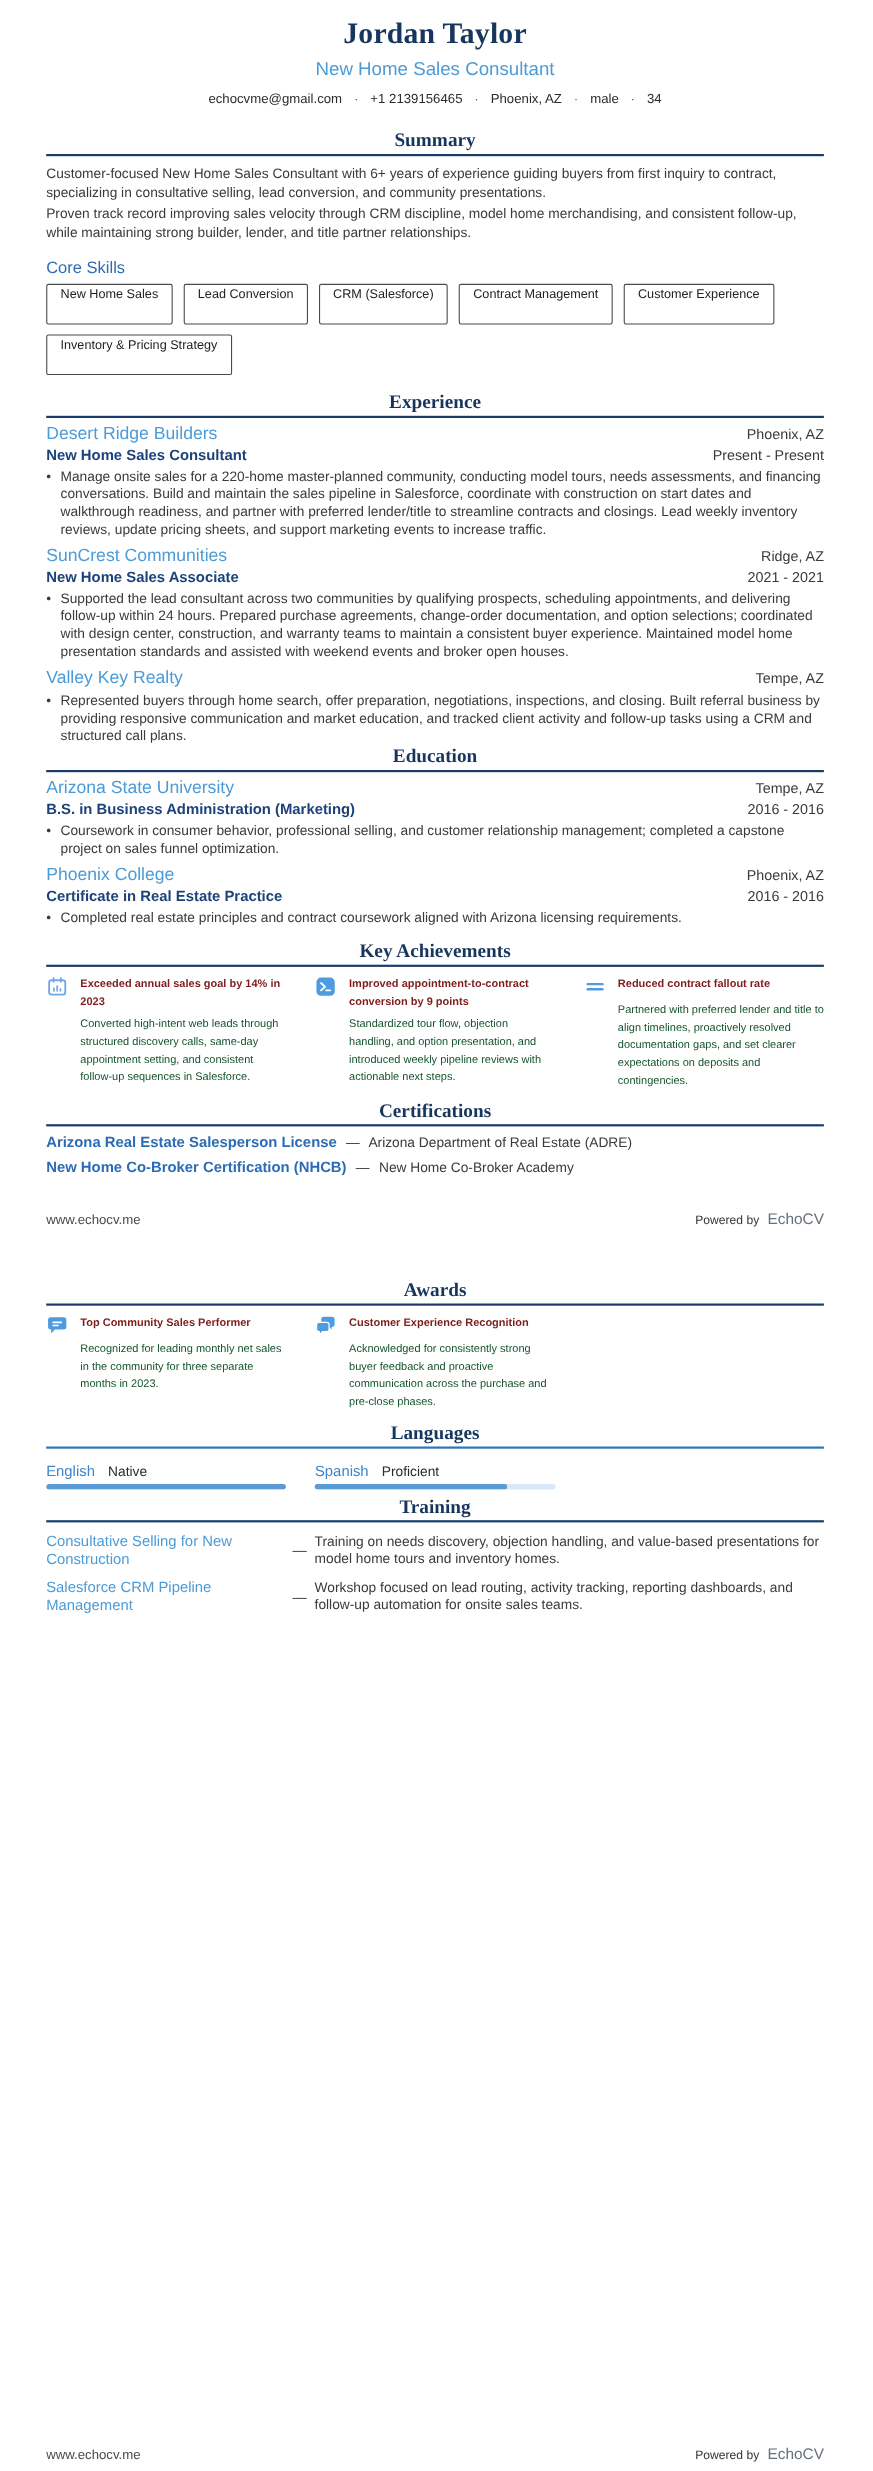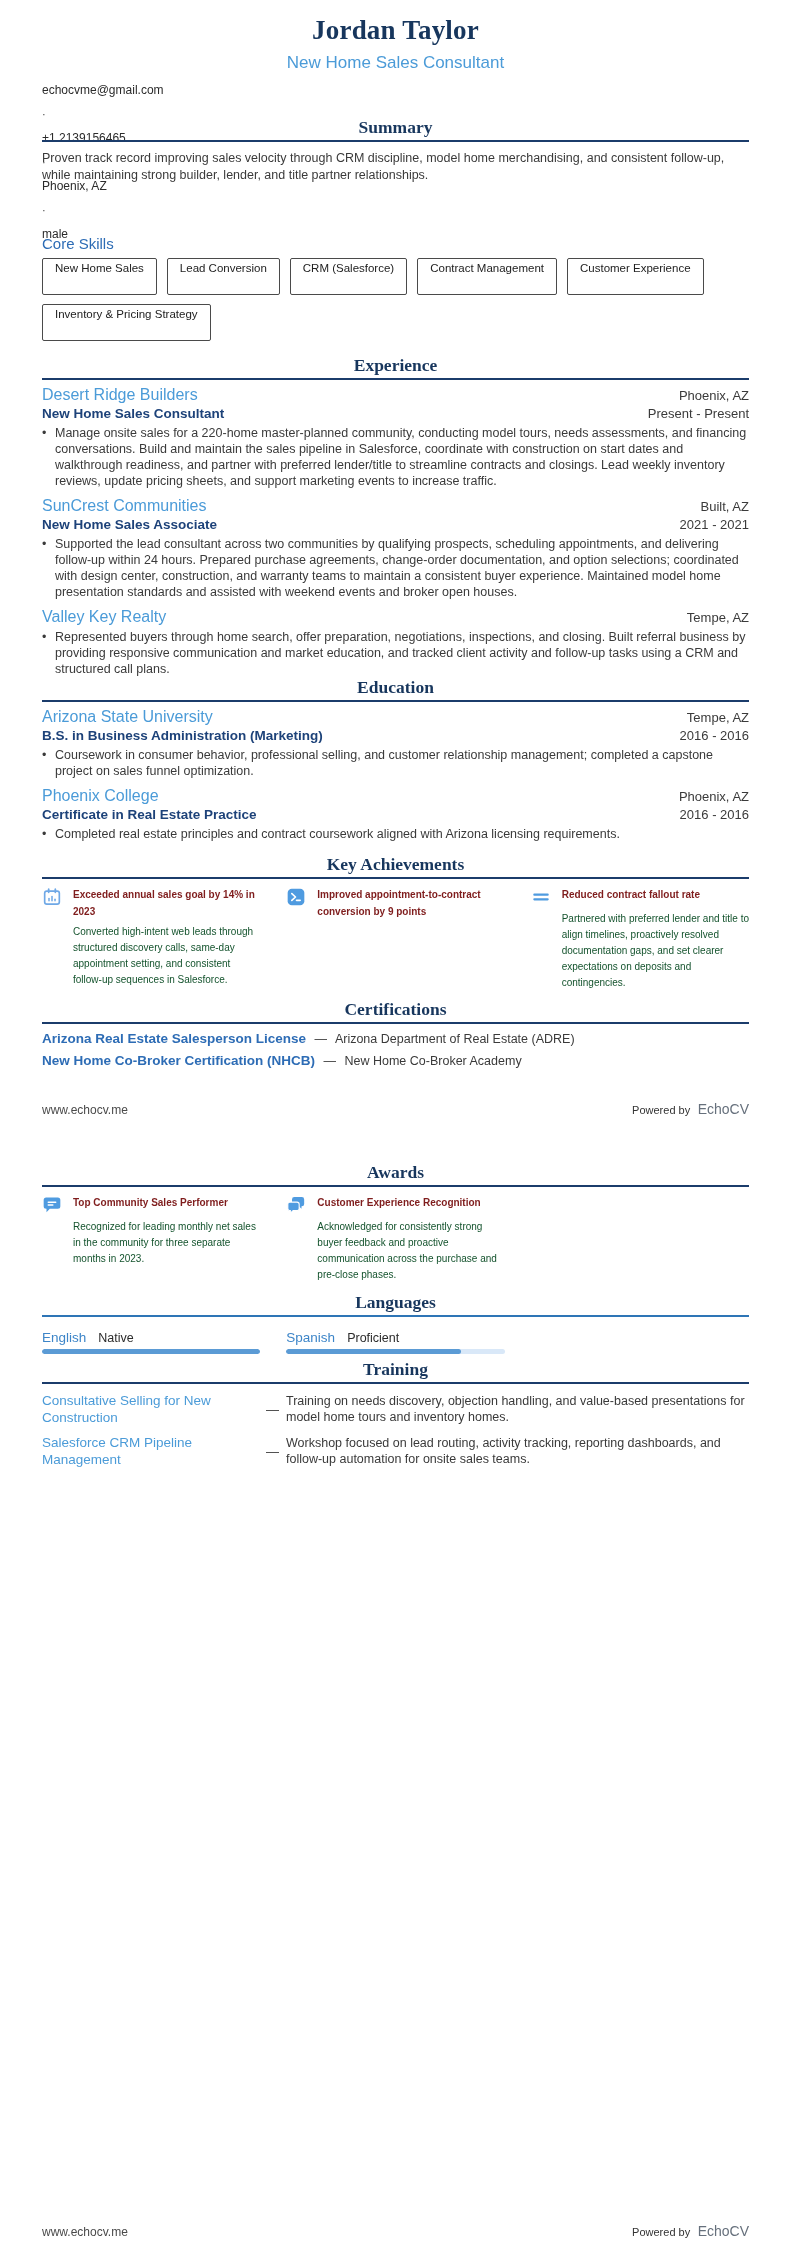--- a/index.html
+++ b/index.html
@@ -4,21 +4,21 @@
 <style>
   html,body{margin:0;padding:0;background:#ffffff;}
   body{font-family:"Liberation Sans","DejaVu Sans",sans-serif;color:#3a3a3a;-webkit-font-smoothing:antialiased;}
   #page{position:relative;width:791px;height:2246px;background:#fff;overflow:hidden;}
   .sec{position:absolute;left:42px;right:42px;}
 
   
   #hdr{top:14px;text-align:center;}
   .name{font-family:"Liberation Serif","DejaVu Serif",serif;font-weight:bold;font-size:27px;line-height:32px;color:#17365d;letter-spacing:.2px;}
   .subtitle{font-size:17px;line-height:22px;color:#4b9bd8;margin-top:6px;}
-  .contact{margin-top:9px;font-size:12px;color:#2b2b2b;display:flex;justify-content:center;align-items:baseline;gap:11px;flex-direction:column;}
+  .contact{margin-top:9px;font-size:12px;color:#2b2b2b;display:flex;justify-content:center;align-items:baseline;gap:11px;}
   .contact .dot{color:#444;font-size:11px;}
 
   
   .sh{font-family:"Liberation Serif","DejaVu Serif",serif;font-weight:bold;font-size:17.5px;line-height:19px;color:#17365d;text-align:center;padding-bottom:3px;border-bottom:2px solid #1b3c6b;}
   .sh.alt{border-bottom-color:#2e75b6;}
 
   
   .para{font-size:12.5px;line-height:17px;color:#3a3a3a;margin:0;}
   #summary .para:first-of-type{margin-top:8px;}
   #summary .para + .para{margin-top:2px;}
@@ -90,20 +90,21 @@
       <span>Phoenix, AZ</span>
       <span class="dot">·</span>
       <span>male</span>
       <span class="dot">·</span>
       <span>34</span>
     </div>
   </div>
 
   <div class="sec" id="summary" style="top:118px">
     <div class="sh">Summary</div>
+    <p class="para">Customer-focused New Home Sales Consultant with 6+ years of experience guiding buyers from first inquiry to contract, specializing in consultative selling, lead conversion, and community presentations.</p>
     <p class="para">Proven track record improving sales velocity through CRM discipline, model home merchandising, and consistent follow-up, while maintaining strong builder, lender, and title partner relationships.</p>
   </div>
 
   <div class="sec" style="top:227px">
     <div class="group-title">Core Skills</div>
     <div class="chips">
       <span class="chip">New Home Sales</span>
       <span class="chip">Lead Conversion</span>
       <span class="chip">CRM (Salesforce)</span>
       <span class="chip">Contract Management</span>
@@ -126,21 +127,21 @@
       </div>
       <div class="bullet">
         <span class="marker">•</span>
         <span class="btxt">Manage onsite sales for a 220-home master-planned community, conducting model tours, needs assessments, and financing conversations. Build and maintain the sales pipeline in Salesforce, coordinate with construction on start dates and walkthrough readiness, and partner with preferred lender/title to streamline contracts and closings. Lead weekly inventory reviews, update pricing sheets, and support marketing events to increase traffic.</span>
       </div>
     </div>
 
     <div class="entry">
       <div class="erow">
         <span class="company">SunCrest Communities</span>
-        <span class="meta">Built, AZ</span>
+        <span class="meta">Ridge, AZ</span>
       </div>
       <div class="erow role-row">
         <span class="role">New Home Sales Associate</span>
         <span class="meta">2021 - 2021</span>
       </div>
       <div class="bullet">
         <span class="marker">•</span>
         <span class="btxt">Supported the lead consultant across two communities by qualifying prospects, scheduling appointments, and delivering follow-up within 24 hours. Prepared purchase agreements, change-order documentation, and option selections; coordinated with design center, construction, and warranty teams to maintain a consistent buyer experience. Maintained model home presentation standards and assisted with weekend events and broker open houses.</span>
       </div>
     </div>
@@ -208,20 +209,21 @@
         <div class="gdesc">Converted high-intent web leads through structured discovery calls, same-day appointment setting, and consistent follow-up sequences in Salesforce.</div>
       </div>
 
       <div class="gitem">
         <svg class="gicon" viewBox="0 0 24 24">
           <rect x="2" y="2" width="20" height="20" rx="5" fill="#4f9be0"></rect>
           <path d="M7 8l4.4 4L7 16" fill="none" stroke="#ffffff" stroke-width="2" stroke-linecap="round" stroke-linejoin="round"></path>
           <line x1="12.6" y1="16" x2="17" y2="16" stroke="#ffffff" stroke-width="2" stroke-linecap="round"></line>
         </svg>
         <div class="gtitle">Improved appointment-to-contract conversion by 9 points</div>
+        <div class="gdesc">Standardized tour flow, objection handling, and option presentation, and introduced weekly pipeline reviews with actionable next steps.</div>
       </div>
 
       <div class="gitem">
         <svg class="gicon" viewBox="0 0 24 24">
           <line x1="4" y1="9.2" x2="20" y2="9.2" stroke="#4f9be0" stroke-width="2.6" stroke-linecap="round"></line>
           <line x1="4" y1="14.8" x2="20" y2="14.8" stroke="#4f9be0" stroke-width="2.6" stroke-linecap="round"></line>
         </svg>
         <div class="gtitle">Reduced contract fallout rate</div>
         <div class="gdesc">Partnered with preferred lender and title to align timelines, proactively resolved documentation gaps, and set clearer expectations on deposits and contingencies.</div>
       </div>

